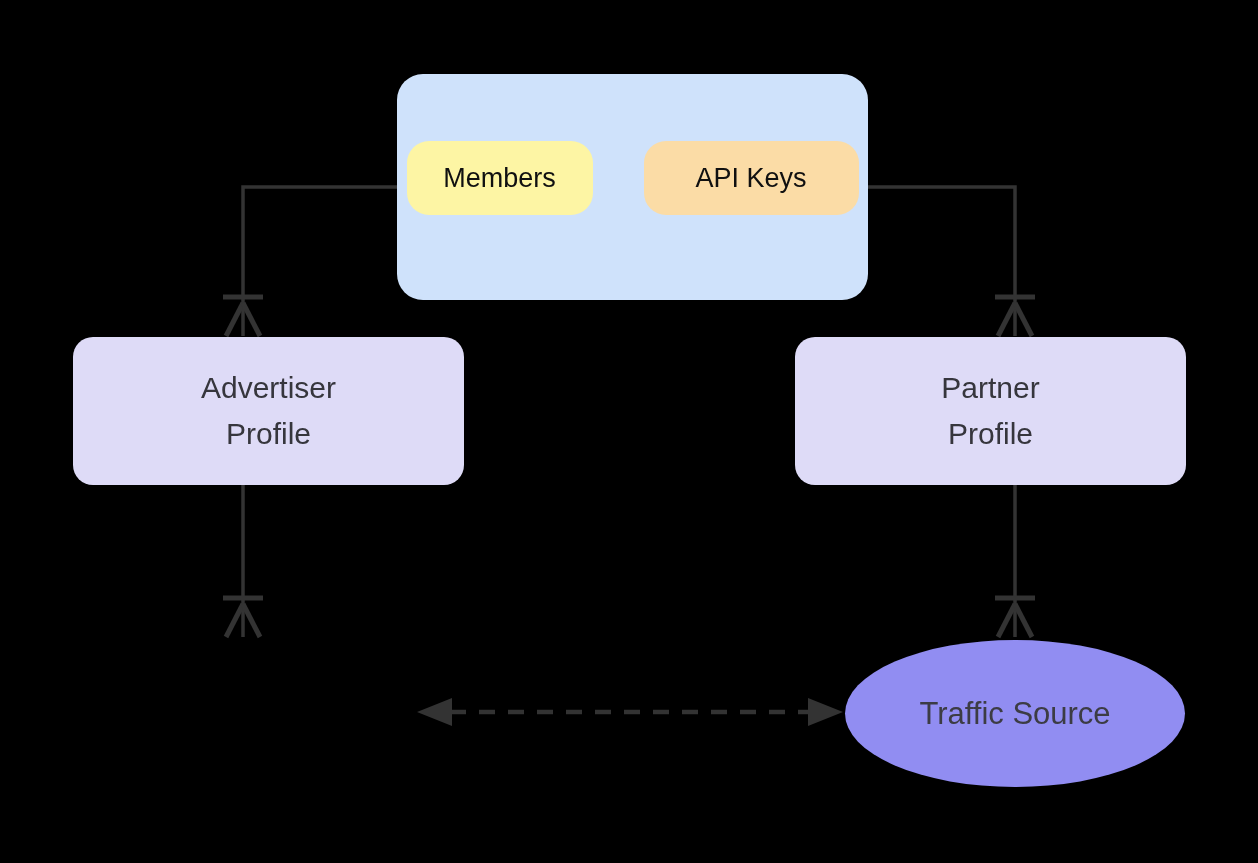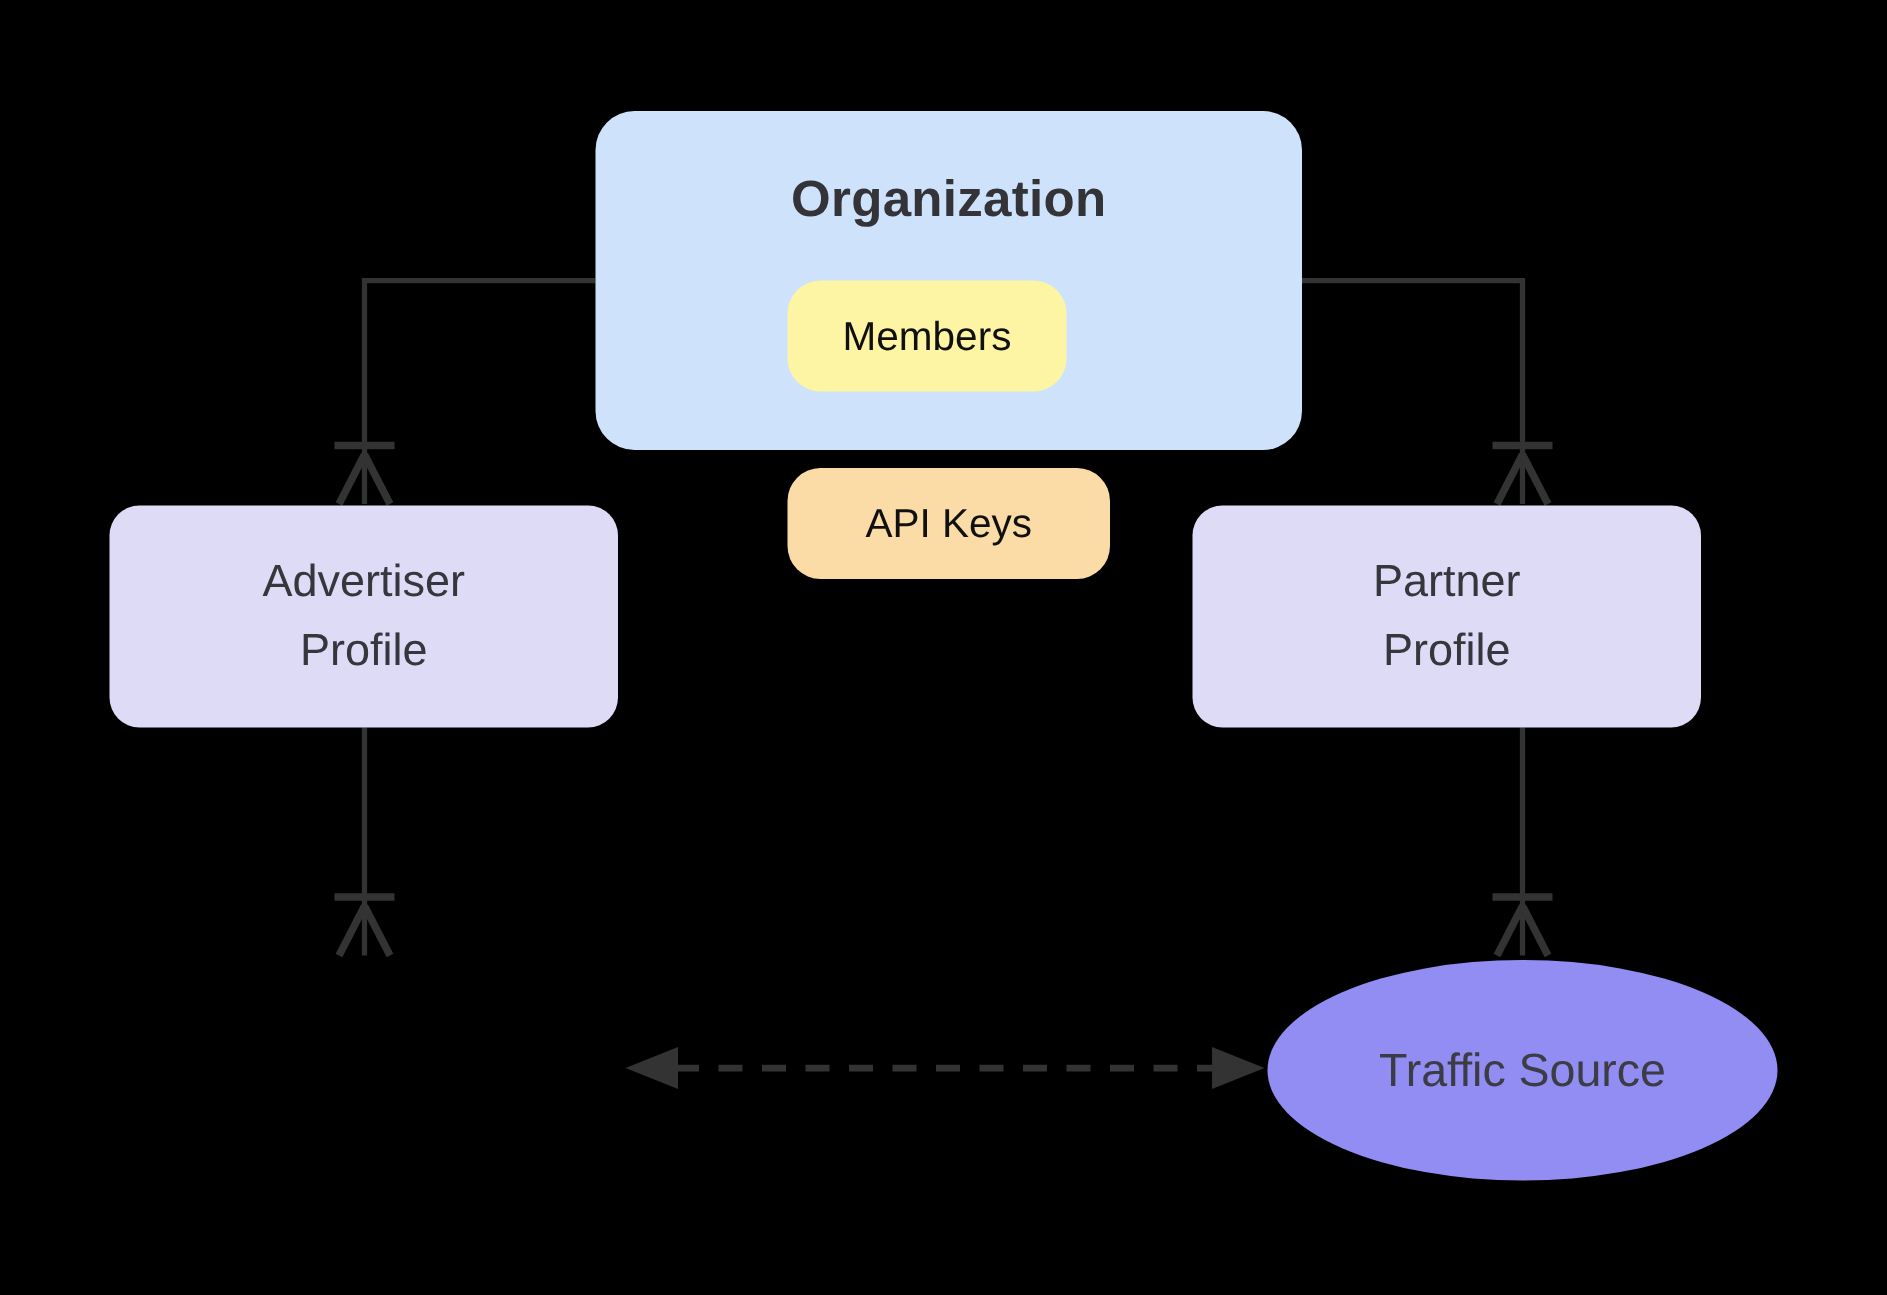--- a/index.html
+++ b/index.html
@@ -48,42 +48,41 @@
     font-size: 34px;
     font-weight: 700;
     color: #333338;
     line-height: 46px;
     letter-spacing: 0.2px;
   }
   .badge-row {
     display: flex;
     gap: 51px;
     margin-top: 31px;
-    flex-direction: column;
   }
   .badge {
     height: 74px;
     border-radius: 22px;
     display: flex;
     align-items: center;
     justify-content: center;
     font-size: 27px;
     color: #101010;
   }
   .badge-members {
     width: 186px;
     background: #fdf5a4;
   }
   .badge-api-keys {
     width: 215px;
     background: #fbdca6;
   }
   
   .profile-box {
-    width: 339px;
+    width: 391px;
     height: 148px;
     top: 337px;
     background: #dedbf7;
     border-radius: 20px;
     flex-direction: column;
     font-size: 30px;
     line-height: 46px;
     text-align: center;
   }
   .advertiser-box { left: 73px; }
@@ -128,21 +127,20 @@
 
     <path d="M1015,485 V637" stroke="#333333" stroke-width="3.5" fill="none"></path>
     <use href="#crowfoot" x="1015" y="604"></use>
 
     <line x1="450" y1="712" x2="810" y2="712" stroke="#333333" stroke-width="4.5" stroke-dasharray="16 13"></line>
     <polygon points="417,712 452,698 452,726" fill="#333333"></polygon>
     <polygon points="843,712 808,698 808,726" fill="#333333"></polygon>
   </svg>
 
   <div class="node org-box">
-    <div class="org-title">Organization</div>
     <div class="badge-row">
       <div class="badge badge-members">Members</div>
       <div class="badge badge-api-keys">API Keys</div>
     </div>
   </div>
 
   <div class="node profile-box advertiser-box">
     <span>Advertiser</span>
     <span>Profile</span>
   </div>

